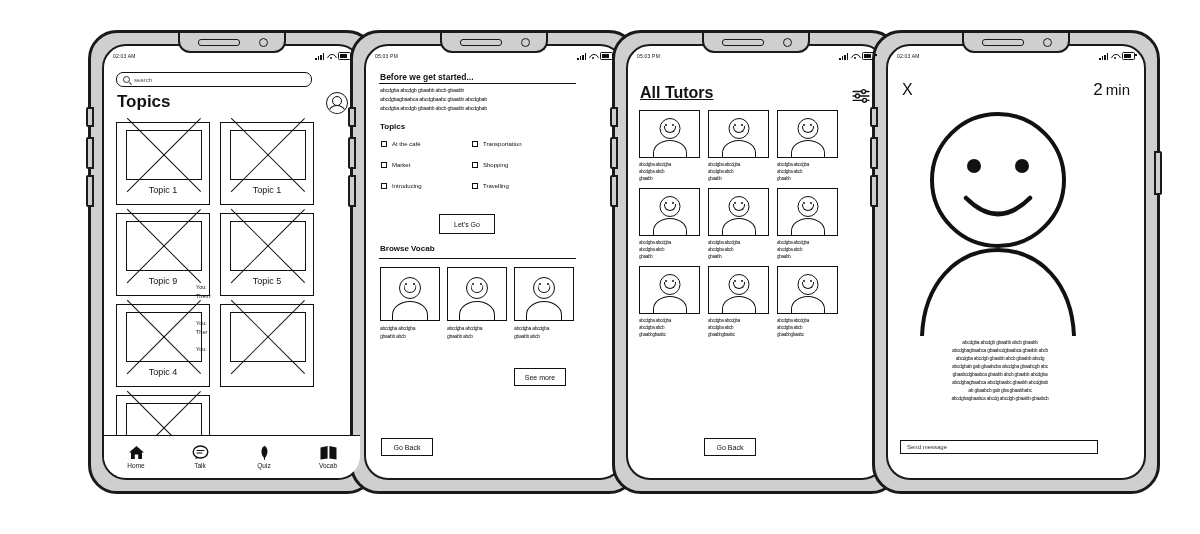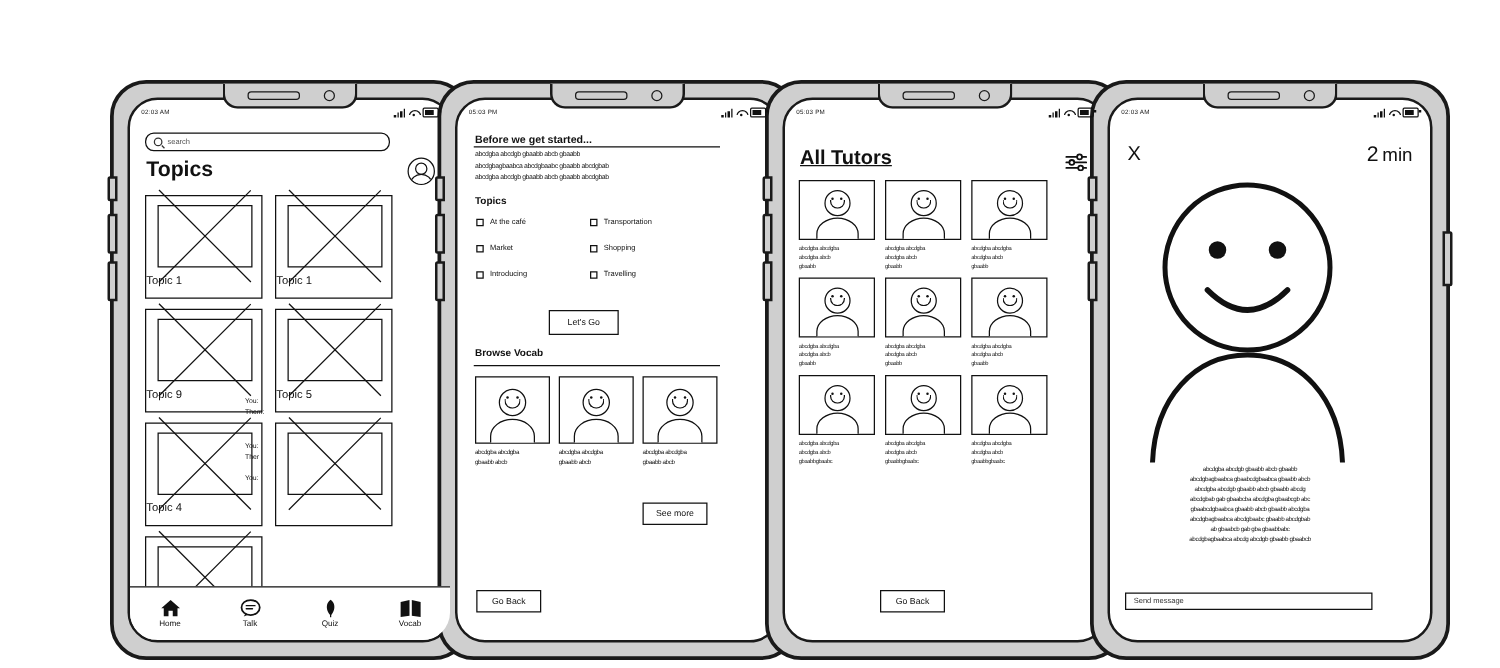--- a/index.html
+++ b/index.html
@@ -22,21 +22,20 @@
 
   
   .phone {
     position: absolute;
     width: 288px;
     height: 464px;
     border: 3px solid #1a1a1a;
     border-radius: 29px;
     background: #cfcfcf;
     box-sizing: border-box;
-    margin-top: 34px;
   }
   .phone .screen {
     position: absolute;
     left: 11px;
     top: 11px;
     right: 11px;
     bottom: 11px;
     background: #ffffff;
     border: 2px solid #1a1a1a;
     border-radius: 24px;
@@ -233,20 +232,21 @@
     background: #fff;
   }
   .topic-card .thumb {
     position: absolute;
     left: 9px; top: 7px;
     width: 76px; height: 50px;
   }
   .topic-card .label {
     position: absolute;
     left: 0; right: 0; bottom: 9px;
+    text-align: center;
     font-size: 9px;
     color: #111;
   }
   .s1-chatoverlay {
     position: absolute;
     left: 92px; top: 237px;
     width: 54px;
     font-size: 5.5px;
     line-height: 9px;
     color: #111;

